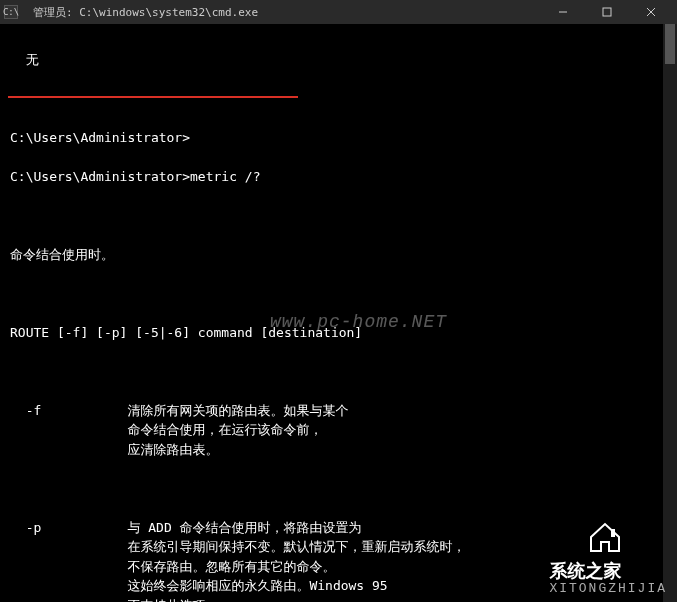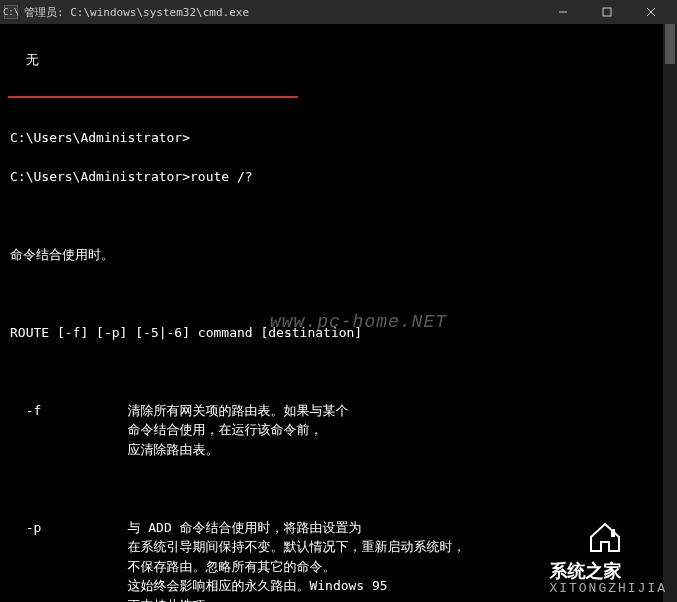--- a/index.html
+++ b/index.html
@@ -1,19 +1,19 @@
 <!DOCTYPE html>
 <html><head>
 <meta charset="utf-8">
 <style>
 * { margin: 0; padding: 0; box-sizing: border-box; }
 body { width: 677px; height: 602px; background: #1a1a1a; font-family: "SimSun", "Consolas", monospace; position: relative; overflow: hidden; }
 .titlebar { height: 24px; background: #2a2a2a; display: flex; align-items: center; padding: 0 4px; color: #ccc; font-size: 11px; }
 .titlebar .icon { width: 14px; height: 14px; background: #333; border: 1px solid #555; margin-right: 6px; display: inline-flex; align-items: center; justify-content: center; font-size: 9px; }
-.titlebar .title { flex: 1; }
+.titlebar .title { flex: 1; margin-left: 9px; }
 .titlebar .btn { width: 44px; height: 22px; display: flex; align-items: center; justify-content: center; color: #ccc; }
 .titlebar .btn svg { width: 10px; height: 10px; }
 .terminal { background: #000; color: #fff; font-size: 13px; line-height: 1.5; padding: 6px 10px; height: 578px; overflow: hidden; position: relative; font-family: "Consolas", "SimSun", monospace; white-space: pre; }
 .terminal .line { white-space: pre; }
 .underline { position: absolute; height: 2px; background: #d93025; }
 .watermark1 { position: absolute; top: 285px; left: 270px; color: rgba(255,255,255,0.35); font-size: 18px; font-family: Liberation Mono, monospace; font-style: italic; letter-spacing: 1px; pointer-events: none; }
 .footer-logo { position: absolute; bottom: 6px; right: 10px; display: flex; align-items: center; color: #fff; flex-direction: column; }
 .footer-logo .house { margin-right: 6px; }
 .footer-logo .txt-main { font-size: 18px; font-weight: bold; font-family: "Microsoft YaHei", sans-serif; }
 .footer-logo .txt-sub { font-size: 13px; letter-spacing: 2px; color: #aaa; font-family: Liberation Mono, monospace; margin-top: -2px; }
@@ -41,21 +41,21 @@
         <line x1="1" y1="1" x2="9" y2="9" stroke="#ccc" stroke-width="1"></line>
         <line x1="9" y1="1" x2="1" y2="9" stroke="#ccc" stroke-width="1"></line>
       </svg>
     </div>
 </div>
 
 <div class="terminal">
 <div class="line">  无</div>
 <div class="line">&nbsp;</div>
 <div class="line">C:\Users\Administrator&gt;</div>
-<div class="line"><span>C:\Users\Administrator&gt;</span><span>route /?</span></div>
+<div class="line"><span>C:\Users\Administrator&gt;</span><span>metric /?</span></div>
 <div class="line">&nbsp;</div>
 <div class="line">命令结合使用时。</div>
 <div class="line">&nbsp;</div>
 <div class="line">ROUTE [-f] [-p] [-5|-6] command [destination]</div>
 <div class="line">&nbsp;</div>
 <div class="line">  -f           清除所有网关项的路由表。如果与某个
                命令结合使用，在运行该命令前，
                应清除路由表。</div>
 <div class="line">&nbsp;</div>
 <div class="line">  -p           与 ADD 命令结合使用时，将路由设置为

